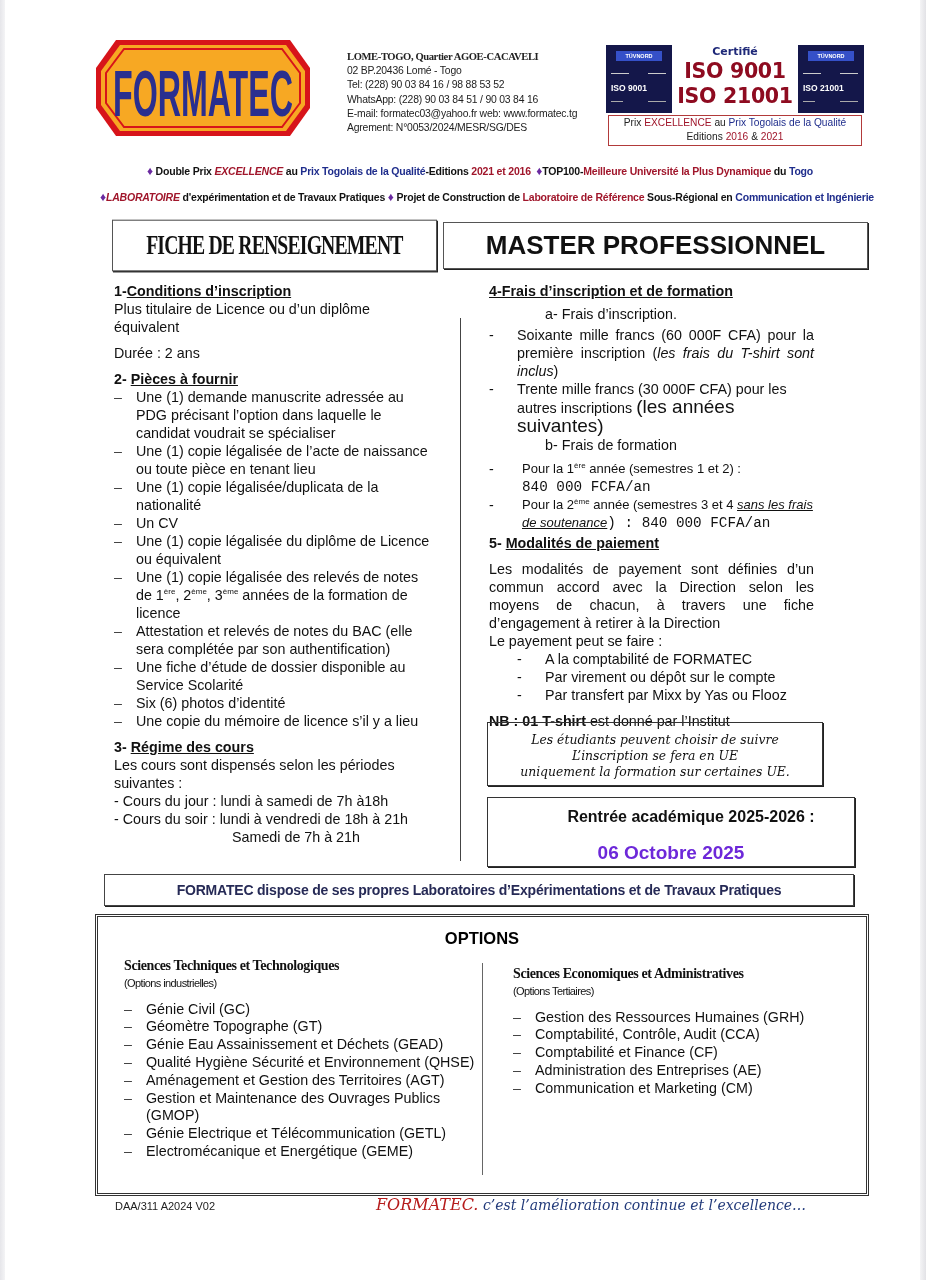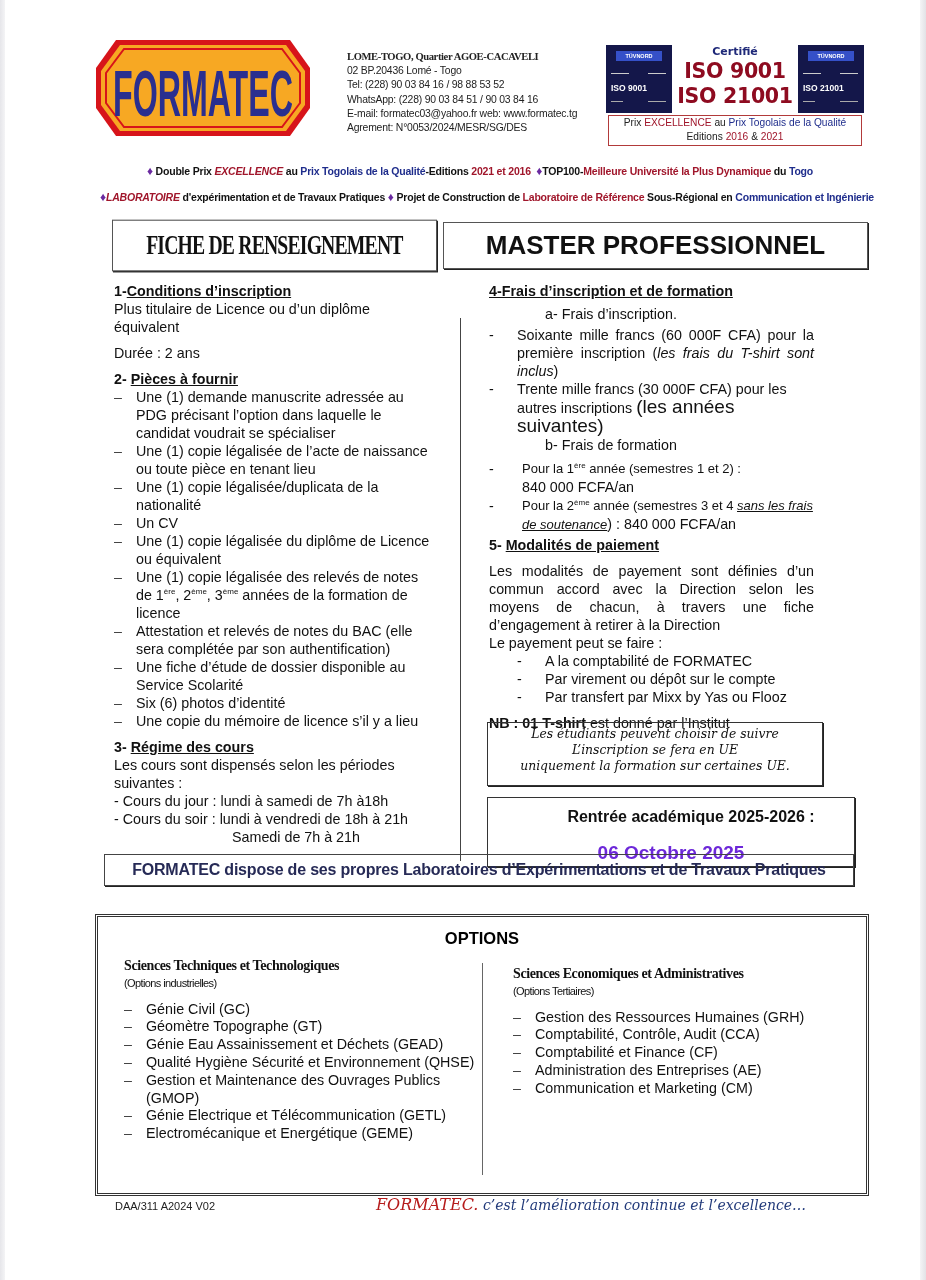--- a/index.html
+++ b/index.html
@@ -50,35 +50,35 @@
   .vline { left: 460px; top: 318px; width: 1px; height: 543px; background: #444; }
   .h { font-weight: bold; }
   .h u { text-decoration: underline; }
   .p { margin: 0; }
   .gap { height: 8px; }
   .dl { position: relative; padding-left: 22px; }
   .dl::before { content: "–"; position: absolute; left: 0; top: 0; color: #444; }
   .hy { position: relative; padding-left: 28px; }
   .hy::before { content: "-"; position: absolute; left: 0; top: 0; }
   .hy2 { position: relative; padding-left: 33px; font-size: 13px; }
-  .hy2 .big { font-size: 14.3px; }
+  .hy2 .big { font-size: 14.3px; font-family: Liberation Mono, monospace; }
   .hy2::before { content: "-"; position: absolute; left: 0; top: 0; font-size: 14.3px; }
   .subl { padding-left: 56px; }
   .just { text-align: justify; }
   sup { font-size: 8px; line-height: 0; vertical-align: super; }
   .pay { padding-left: 28px; position: relative; }
   .pay span.d { position: absolute; left: 28px; }
   .pay span.t { padding-left: 28px; }
 
-  .note-box { left: 487px; top: 722px; width: 336px; height: 64px; border: 1px solid #333; box-shadow: 1px 1px 0 #222; text-align: center; font-family: "DejaVu Serif", serif; font-style: italic; font-size: 12.4px; line-height: 16px; padding-top: 3px; box-sizing: border-box; }
+  .note-box { left: 487px; top: 722px; width: 336px; height: 64px; border: 1px solid #333; box-shadow: 1px 1px 0 #222; text-align: center; font-family: "DejaVu Serif", serif; font-style: italic; font-size: 12.4px; line-height: 16px; padding-top: 9px; box-sizing: border-box; }
   .rentree-box { left: 487px; top: 797px; width: 366px; height: 68px; border: 1px solid #333; box-shadow: 1px 1px 0 #222; text-align: center; }
   .rentree { font-weight: bold; font-size: 16px; margin-top: 10px; padding-left: 40px; }
   .date { font-weight: bold; font-size: 19px; color: #6d28d9; margin-top: 16px; }
 
-  .lab-box { left: 104px; top: 854px; width: 748px; height: 30px; border: 1px solid #444; box-shadow: 1px 1px 0 #222; text-align: center; font-family: "Liberation Sans Narrow", "Liberation Sans", sans-serif; font-weight: bold; font-size: 16px; line-height: 30px; color: #262a56; letter-spacing: -0.2px; }
+  .lab-box { left: 104px; top: 874px; width: 748px; height: 30px; border: 1px solid #444; box-shadow: 1px 1px 0 #222; text-align: center; font-family: "Liberation Sans Narrow", "Liberation Sans", sans-serif; font-weight: bold; font-size: 14px; line-height: 30px; color: #262a56; letter-spacing: -0.2px; }
 
   .options-box { left: 95px; top: 914px; width: 768px; height: 276px; border: 3px double #333; }
   .options-title { position: absolute; left: 0; width: 100%; top: 12px; text-align: center; font-size: 16.5px; font-weight: bold; color: #000000; }
   .opt-col { position: absolute; font-size: 14.3px; line-height: 17.8px; }
   .opt-left { left: 26px; top: 40px; width: 360px; }
   .opt-right { left: 415px; top: 48px; width: 340px; }
   .opt-h { font-family: "Liberation Serif", serif; font-weight: bold; font-size: 14px; letter-spacing: -0.4px; }
   .opt-sub { font-family: "Liberation Sans Narrow", "Liberation Sans", sans-serif; font-size: 11px; letter-spacing: -0.6px; margin-bottom: 8px; }
   .opt-vline { position: absolute; left: 384px; top: 46px; width: 1px; height: 212px; background: #666; }
 
@@ -219,20 +219,21 @@
 <div class="abs options-box">
   <div class="options-title">OPTIONS</div>
   <div class="opt-vline"></div>
   <div class="opt-col opt-left">
     <div class="opt-h">Sciences Techniques et Technologiques</div>
     <div class="opt-sub">(Options industrielles)</div>
     <div class="dl">Génie Civil (GC)</div>
     <div class="dl">Géomètre Topographe (GT)</div>
     <div class="dl">Génie Eau Assainissement et Déchets (GEAD)</div>
     <div class="dl">Qualité Hygiène Sécurité et Environnement (QHSE)</div>
+    <div class="dl">Aménagement et Gestion des Territoires (AGT)</div>
     <div class="dl">Gestion et Maintenance des Ouvrages Publics (GMOP)</div>
     <div class="dl">Génie Electrique et Télécommunication (GETL)</div>
     <div class="dl">Electromécanique et Energétique (GEME)</div>
   </div>
   <div class="opt-col opt-right">
     <div class="opt-h">Sciences Economiques et Administratives</div>
     <div class="opt-sub">(Options Tertiaires)</div>
     <div class="dl">Gestion des Ressources Humaines (GRH)</div>
     <div class="dl">Comptabilité, Contrôle, Audit (CCA)</div>
     <div class="dl">Comptabilité et Finance (CF)</div>

